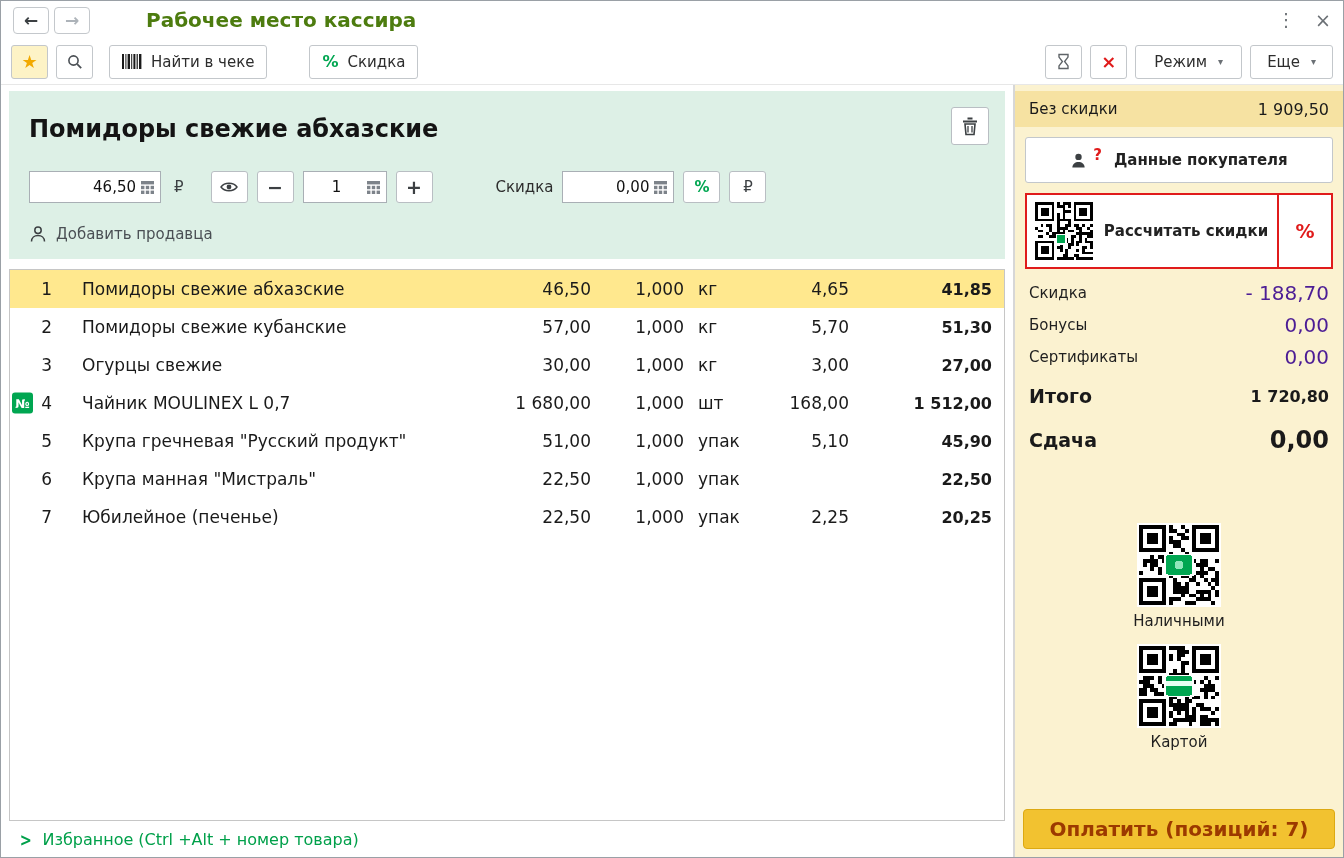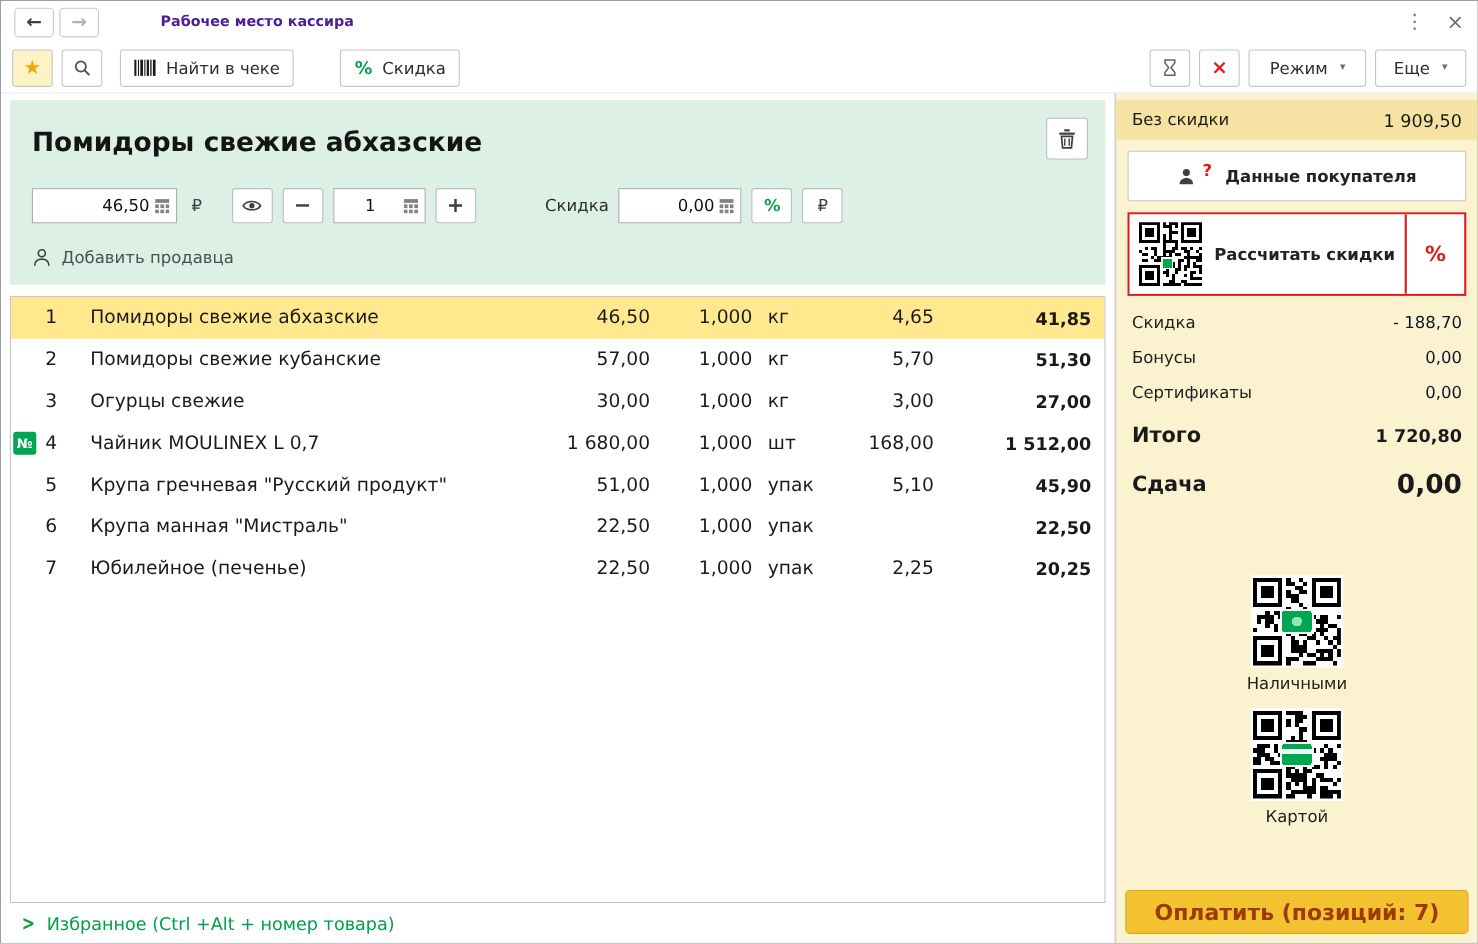--- a/index.html
+++ b/index.html
@@ -10,21 +10,21 @@
   }
   .window { width:1344px; height:858px; display:flex; flex-direction:column; border:1px solid #9aa0a6; background:#fff; }
 
   
   .titlebar { height:38px; flex:0 0 38px; display:flex; align-items:center; padding:0 12px; background:#fff; }
   .nav-group { display:flex; gap:5px; }
   .nav-btn { width:36px; height:27px; border:1px solid #c4c8cc; border-radius:4px; background:#fff;
              display:flex; align-items:center; justify-content:center; font-size:17px; cursor:pointer; }
   .nav-btn.back { color:#3c4043; font-weight:bold; }
   .nav-btn.fwd  { color:#adb3b9; font-weight:bold; }
-  .app-title { margin-left:56px; font-size:13px; font-weight:600; color:#4c1d95; }
+  .app-title { margin-left:56px; font-size:20px; font-weight:600; color:#4d7c0f; }
   .win-actions { margin-left:auto; display:flex; align-items:center; gap:20px; }
   .kebab { font-size:18px; color:#6b7075; cursor:pointer; line-height:1; }
   .win-close { font-size:19px; color:#6b7075; cursor:pointer; line-height:1; }
 
   
   .toolbar { height:46px; flex:0 0 46px; display:flex; align-items:center; padding:0 10px; gap:8px; border-bottom:1px solid #e7e7e7; background:#fff; }
   .tbtn { height:34px; border:1px solid #c3c7cb; border-radius:3px; background:#fff; display:flex; align-items:center; gap:9px;
           padding:0 12px; font-size:15px; color:#2d2d2d; cursor:pointer; white-space:nowrap; }
   .tbtn.icon-only { width:37px; justify-content:center; padding:0; }
   .star-btn { background:#fdf3c6; }
@@ -90,21 +90,21 @@
                   display:flex; align-items:center; justify-content:center; gap:12px; font-size:15px; font-weight:600;
                   color:#222; cursor:pointer; position:relative; }
   .q-red { color:#e01b1b; font-weight:bold; font-size:15px; margin-left:-6px; margin-top:-10px; }
   .disc-group { margin:10px 10px 0; border:2px solid #e01b1b; display:flex; background:#fff; height:76px; }
   .calc-disc-btn { flex:1; display:flex; align-items:center; gap:10px; padding:6px 8px; background:#fff;
                    border-right:2px solid #e01b1b; cursor:pointer; }
   .calc-disc-btn .txt { flex:1; text-align:center; font-size:15px; font-weight:bold; color:#222; line-height:1.35; }
   .qr-sm { width:58px; height:58px; flex:0 0 58px; }
   .pct-btn-red { width:52px; display:flex; align-items:center; justify-content:center; background:#fff; cursor:pointer; }
   .sum-row { height:32px; display:flex; align-items:center; justify-content:space-between; padding:0 14px; }
-  .sum-row .lbl { font-size:15px; color:#1f1f1f; } .sum-row .val { font-size:15px; color:#0f172a; }
+  .sum-row .lbl { font-size:15px; color:#1f1f1f; } .sum-row .val { font-size:20px; color:#4c1d95; }
   .sum-row.first { margin-top:8px; }
   .total-row { height:46px; display:flex; align-items:center; justify-content:space-between; padding:0 14px; }
   .total-row .lbl { font-size:19px; font-weight:bold; } .total-row .val { font-size:16px; font-weight:bold; }
   .change-row { height:42px; display:flex; align-items:center; justify-content:space-between; padding:0 14px; }
   .change-row .lbl { font-size:19px; font-weight:bold; } .change-row .val { font-size:24px; font-weight:bold; }
   .pay-qr-block { margin-top:62px; display:flex; flex-direction:column; align-items:center; cursor:pointer; }
   .pay-qr-block + .pay-qr-block { margin-top:14px; }
   .qr-lg { width:84px; height:84px; background:#fff; padding:2px; }
   .qr-caption { margin-top:5px; font-size:15px; color:#1f1f1f; }
   .pay-btn { margin:auto 8px 8px; height:40px; flex:0 0 40px; background:#f2c230; border:1px solid #dca912; border-radius:4px;

